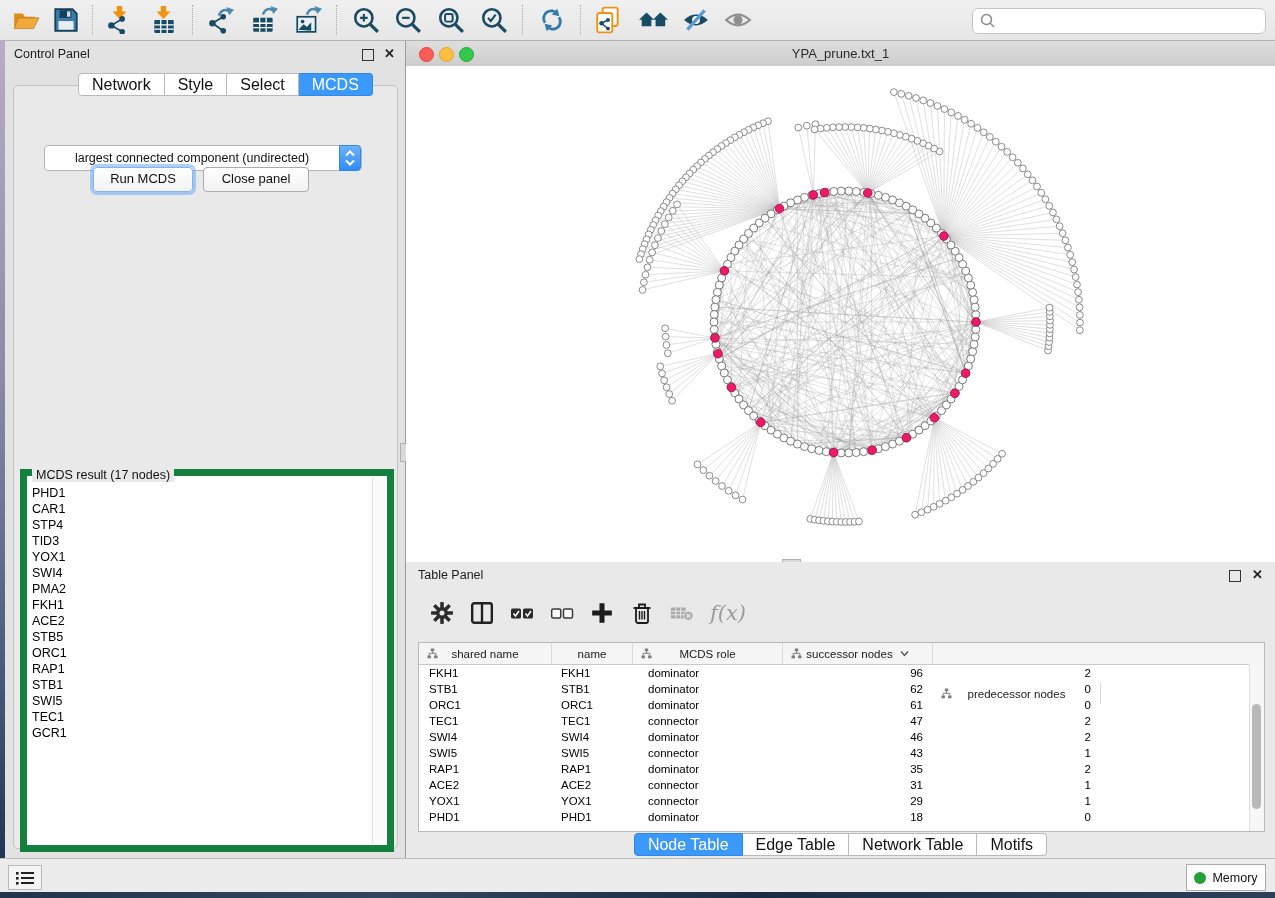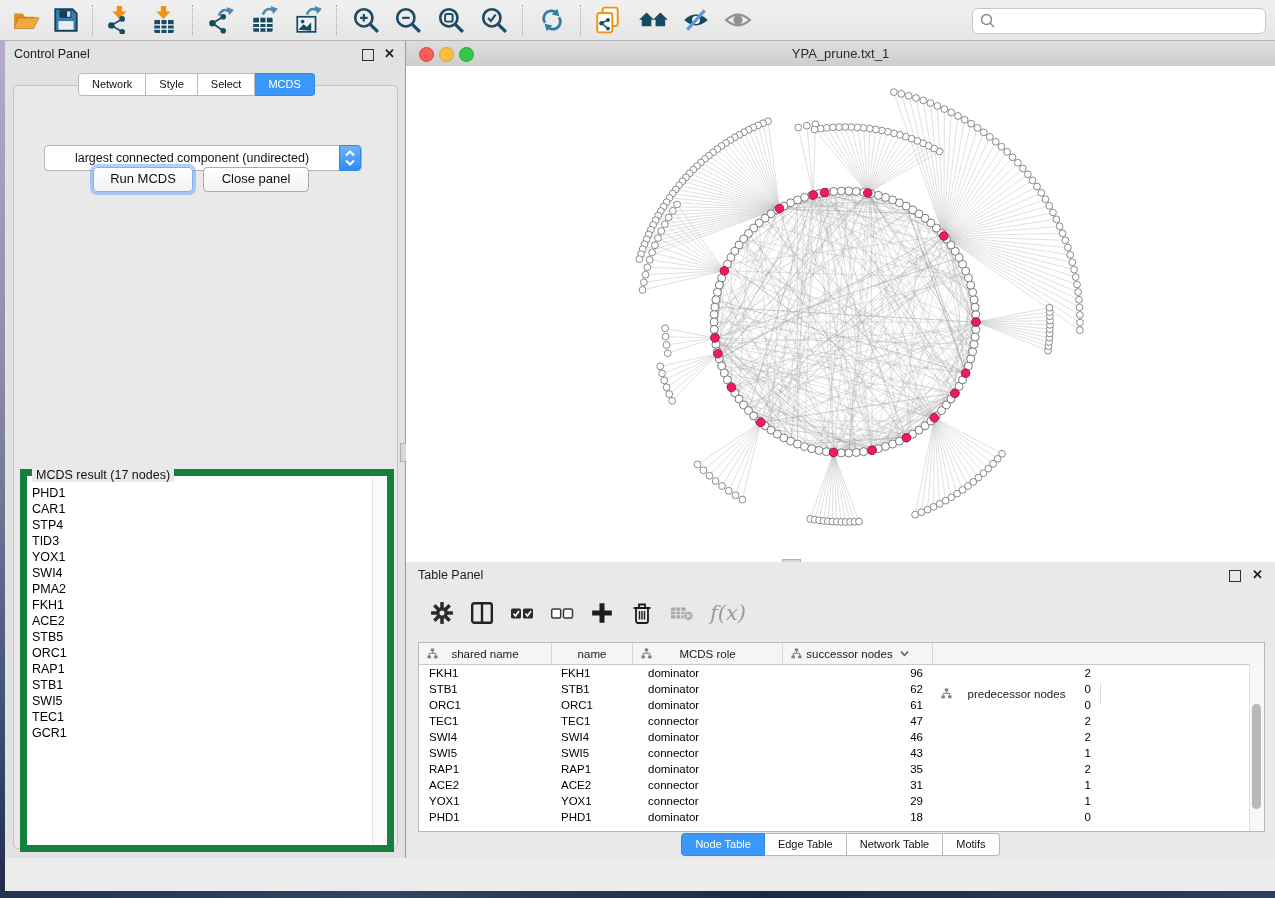--- a/index.html
+++ b/index.html
@@ -16,21 +16,21 @@
   #wp-bottom{position:absolute;left:0;top:891px;width:1275px;height:7px;background:linear-gradient(90deg,#22344e,#31465e 30%,#1b2b44 60%,#2d4059);}
   
   #control-panel{position:absolute;left:5px;top:41px;width:400px;height:817px;background:#e2e2e2;}
   .panel-head{position:absolute;left:0;top:0;right:0;height:27px;}
   .panel-title{position:absolute;left:9px;top:6px;font-size:12.5px;color:#1c1c1c;}
   .ph-float{position:absolute;width:10px;height:10px;border:1.6px solid #333;top:8px;cursor:pointer;}
   .ph-close{position:absolute;top:5px;font-size:13px;font-weight:bold;color:#222;cursor:pointer;}
   #cp-inner{position:absolute;left:8px;top:44px;width:383px;height:762px;background:#e9e9e9;border:1px solid #c3c3c3;border-radius:5px;}
   .seg-row{position:absolute;display:flex;}
   #cp-tabs{left:73px;top:32px;}
-  .seg{height:21px;line-height:21px;padding:0 13px;font-size:11px;background:#fff;border:1px solid #b9b9b9;border-left:none;color:#111;cursor:pointer;white-space:nowrap;}
+  .seg{height:21px;line-height:21px;padding:0 13px;font-size:16px;background:#fff;border:1px solid #b9b9b9;border-left:none;color:#111;cursor:pointer;white-space:nowrap;}
   .seg:first-child{border-left:1px solid #b9b9b9;border-radius:4px 0 0 4px;}
   .seg:last-child{border-radius:0 4px 4px 0;}
   .seg.sel{background:#3b99fc;border-color:#2f87e8;color:#fff;}
   #opt-label{position:absolute;left:0;top:72px;width:100%;text-align:center;font-size:13px;color:#111;}
   #opt-select{position:absolute;left:39px;top:104px;width:316px;height:24px;background:#fff;border:1px solid #b5b5b5;border-radius:4px;cursor:pointer;}
   #opt-select .val{position:absolute;left:0;right:22px;top:0;height:24px;line-height:24px;text-align:center;font-size:12.5px;color:#111;white-space:nowrap;}
   #opt-stepper{position:absolute;right:0;top:-1px;width:20px;height:24px;background:linear-gradient(#6db2fd,#2f8bf5);border:1px solid #2f87e8;border-radius:0 4px 4px 0;}
   .btn{position:absolute;height:23px;background:linear-gradient(#ffffff,#f2f2f2);border:1px solid #ababab;border-radius:4px;font-size:13px;color:#111;text-align:center;line-height:22px;cursor:pointer;}
   #run-btn{left:88px;top:126px;width:98px;box-shadow:0 0 0 3px rgba(110,170,250,.55);border-color:#7fb2ef;}
   #closep-btn{left:198px;top:126px;width:104px;}
@@ -1324,14 +1324,32 @@
         </div>
     </div>
     <div id="tp-tabs" class="seg-row">
         <span class="seg sel">Node Table</span>
         <span class="seg">Edge Table</span>
         <span class="seg">Network Table</span>
         <span class="seg">Motifs</span>
       </div>
   </div>
 
+  <div id="status-bar">
+    <div id="list-btn">
+      <svg width="20" height="18" viewBox="0 0 20 18">
+          <g stroke="#222" stroke-width="2.2">
+            <path d="M6 4h13M6 9h13M6 14h13"></path>
+          </g>
+          <g fill="#222">
+            <rect x="1" y="3" width="2.6" height="2.6"></rect>
+            <rect x="1" y="8" width="2.6" height="2.6"></rect>
+            <rect x="1" y="13" width="2.6" height="2.6"></rect>
+          </g>
+        </svg>
+    </div>
+    <div id="memory-btn">
+      <span id="memory-dot"></span>
+      <span>Memory</span>
+    </div>
+  </div>
 
 </div>
 
 </body></html>

